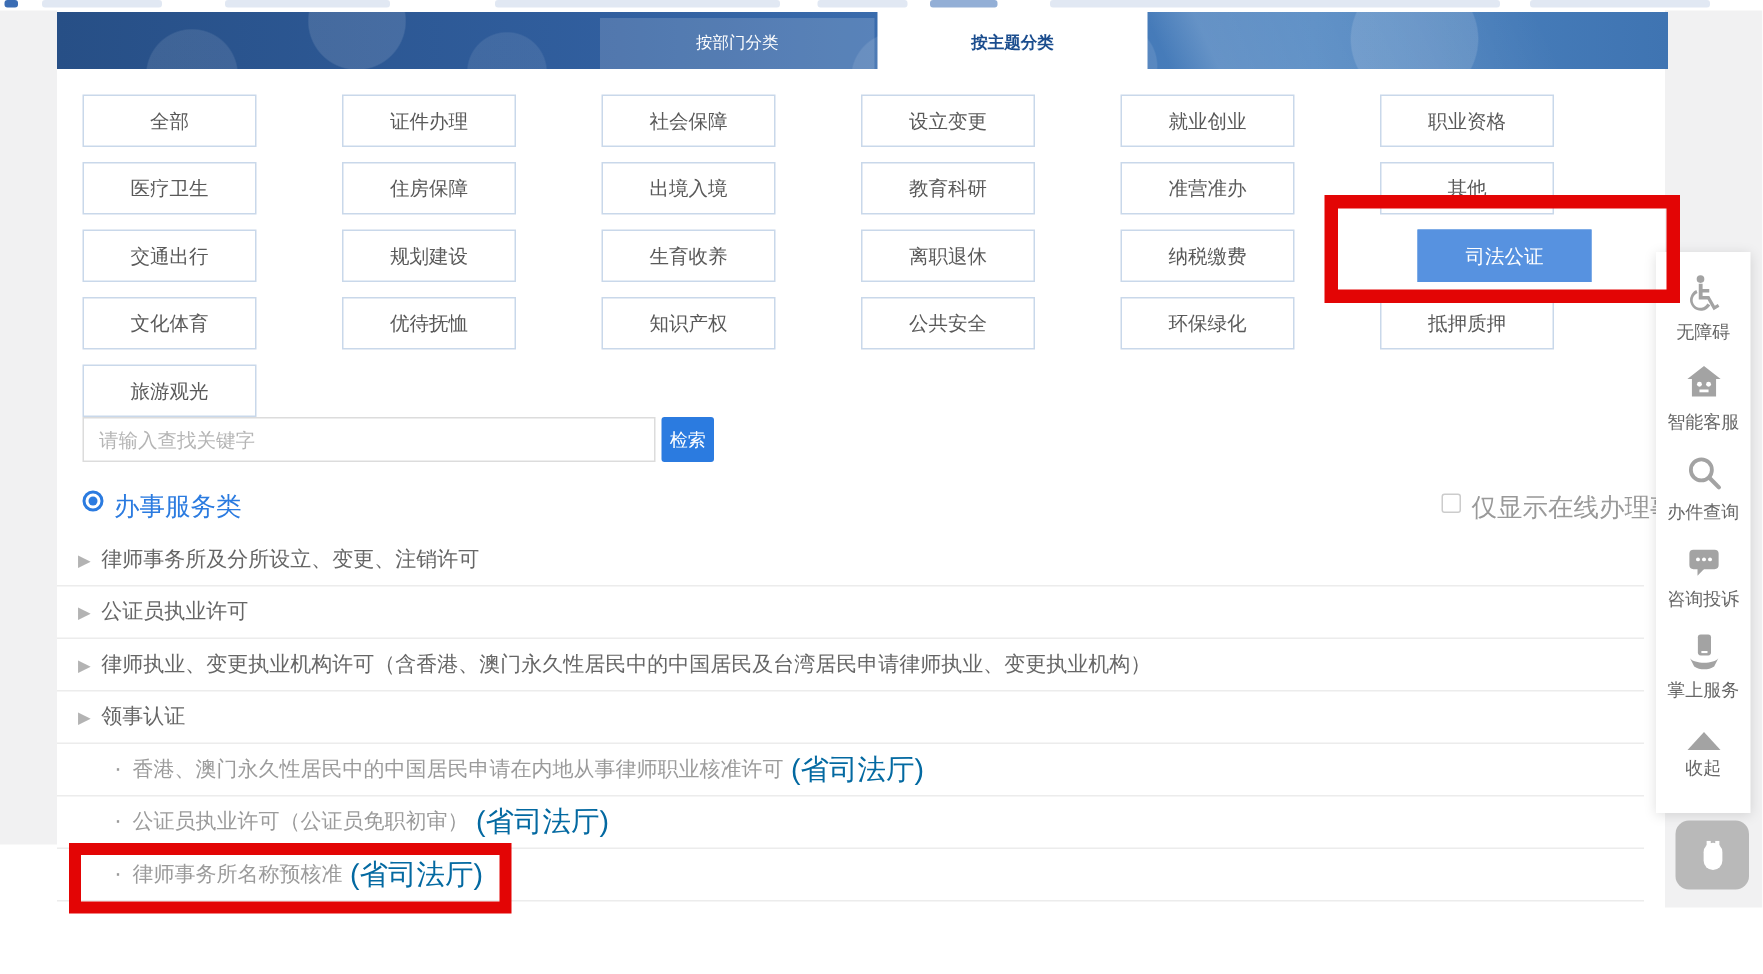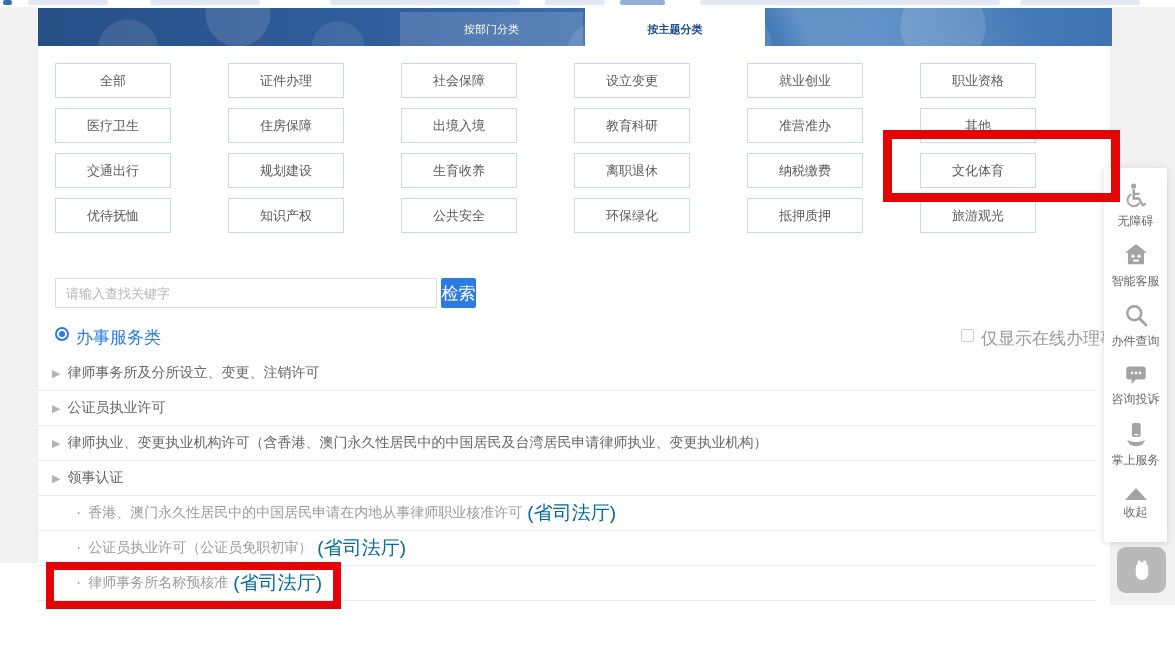--- a/index.html
+++ b/index.html
@@ -43,21 +43,21 @@
   
   .anno { border:9px solid #e30505; background:transparent; z-index:60; pointer-events:none; }
   #anno1 { left:883px; top:130px; width:237px; height:72px; }
   #anno2 { left:46px;  top:562px; width:295px; height:47px; border-width:8px; }
 
   
   #search-input { left:55px; top:278px; width:382px; height:30px; border:1px solid #dcdcdc;
                   font-size:13px; color:#555; padding:0 10px; outline:none; }
   #search-input::placeholder { color:#b5b5b5; }
   #search-btn { left:441px; top:278px; width:35px; height:30px; background:#2b7be0; color:#fff;
-                font-size:17px; border:none; border-radius:2px; cursor:pointer; }
+                font-size:12px; border:none; border-radius:2px; cursor:pointer; }
 
   
   #bullet { left:55px; top:327px; width:14px; height:14px; border-radius:50%;
             border:2px solid #2b7be0; background:#fff; }
   #bullet::after { content:""; position:absolute; left:2px; top:2px; width:6px; height:6px;
             border-radius:50%; background:#2b7be0; }
   #section-title { left:76px; top:326px; font-size:17px; color:#2b7be0; }
   #cbx { left:961px; top:329px; width:13px; height:13px; border:1px solid #ccc; border-radius:2px;
          background:#fff; cursor:pointer; }
   #cbx-label { left:981px; top:327px; font-size:17px; color:#999; cursor:pointer; }
@@ -116,20 +116,21 @@
     <div class="cat">住房保障</div>
     <div class="cat">出境入境</div>
     <div class="cat">教育科研</div>
     <div class="cat">准营准办</div>
     <div class="cat">其他</div>
     <div class="cat">交通出行</div>
     <div class="cat">规划建设</div>
     <div class="cat">生育收养</div>
     <div class="cat">离职退休</div>
     <div class="cat">纳税缴费</div>
+    <div class="cat selected">司法公证</div>
     <div class="cat">文化体育</div>
     <div class="cat">优待抚恤</div>
     <div class="cat">知识产权</div>
     <div class="cat">公共安全</div>
     <div class="cat">环保绿化</div>
     <div class="cat">抵押质押</div>
     <div class="cat">旅游观光</div>
   </div>
 
   <input id="search-input" class="abs" type="text" placeholder="请输入查找关键字" style="">

